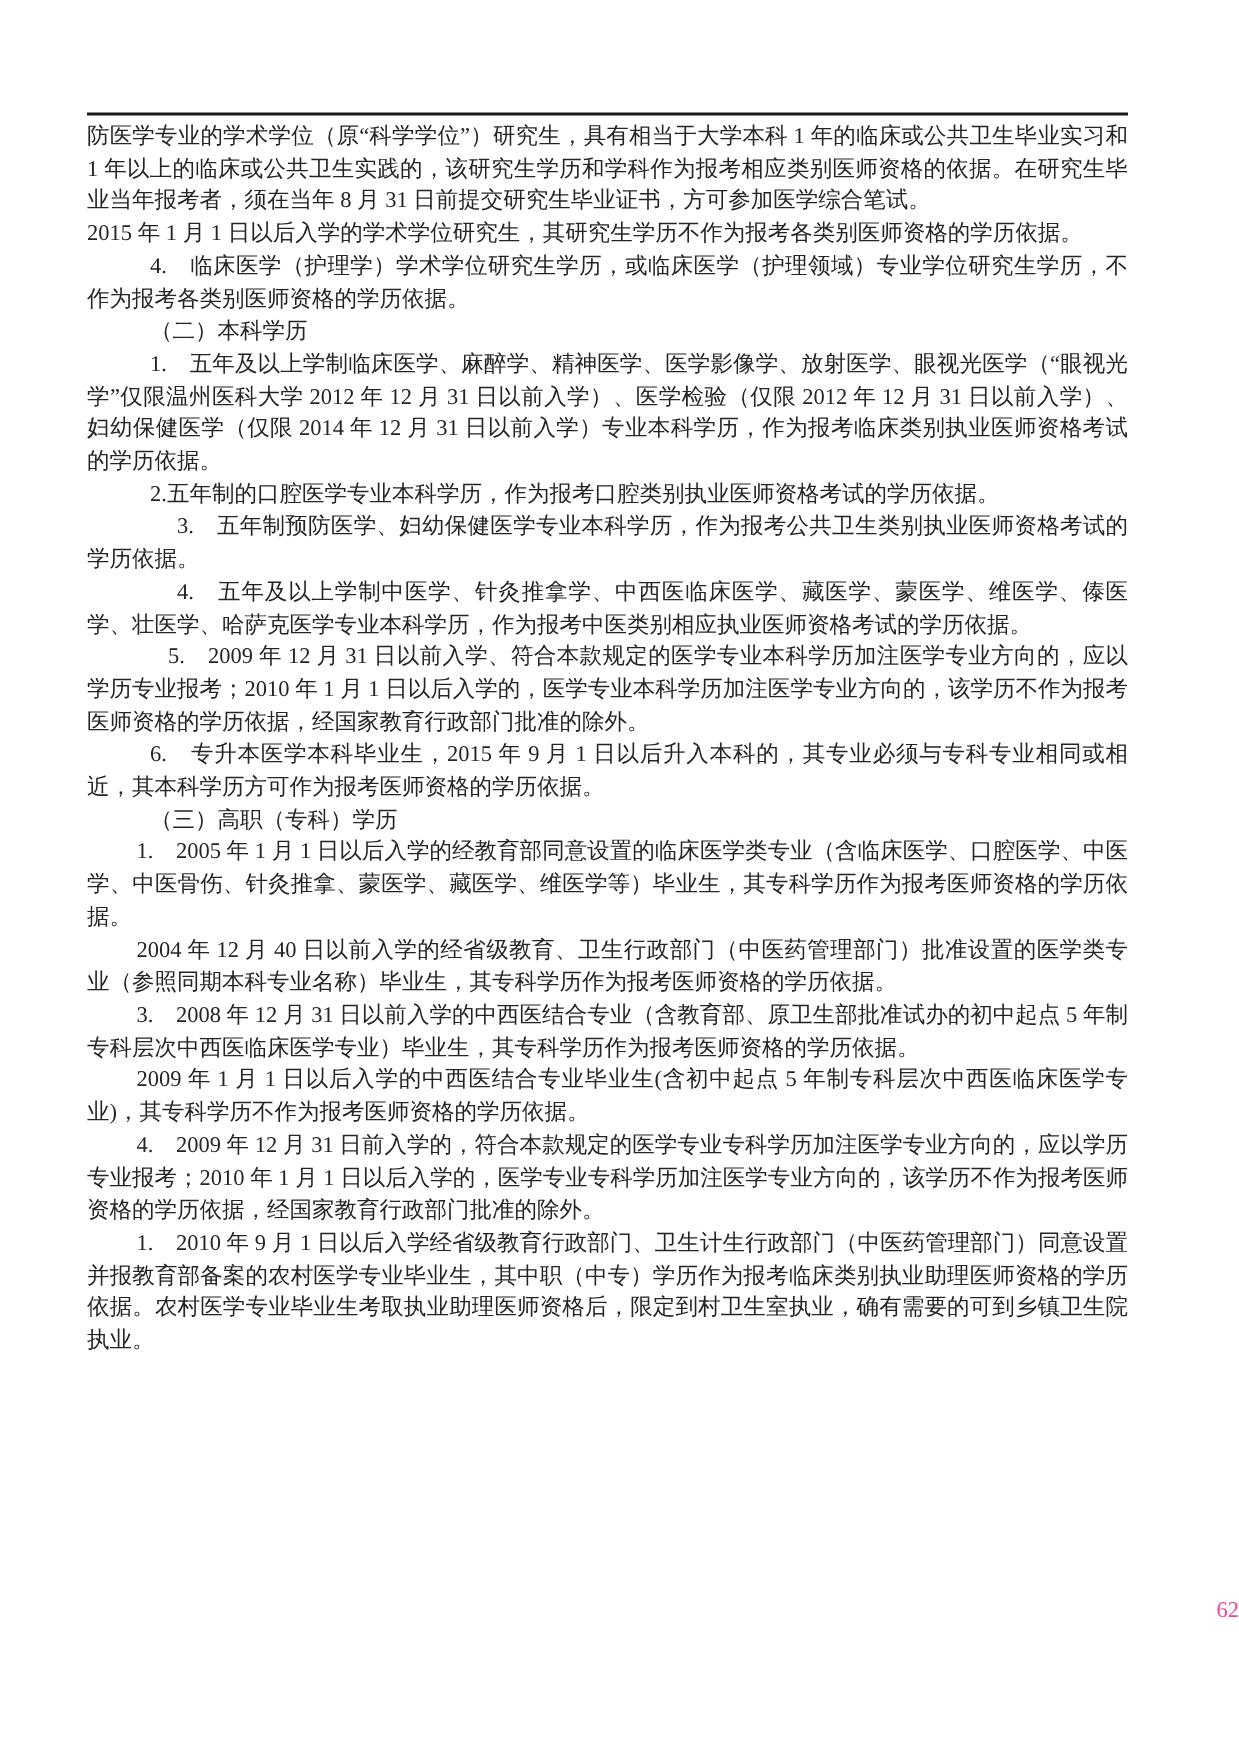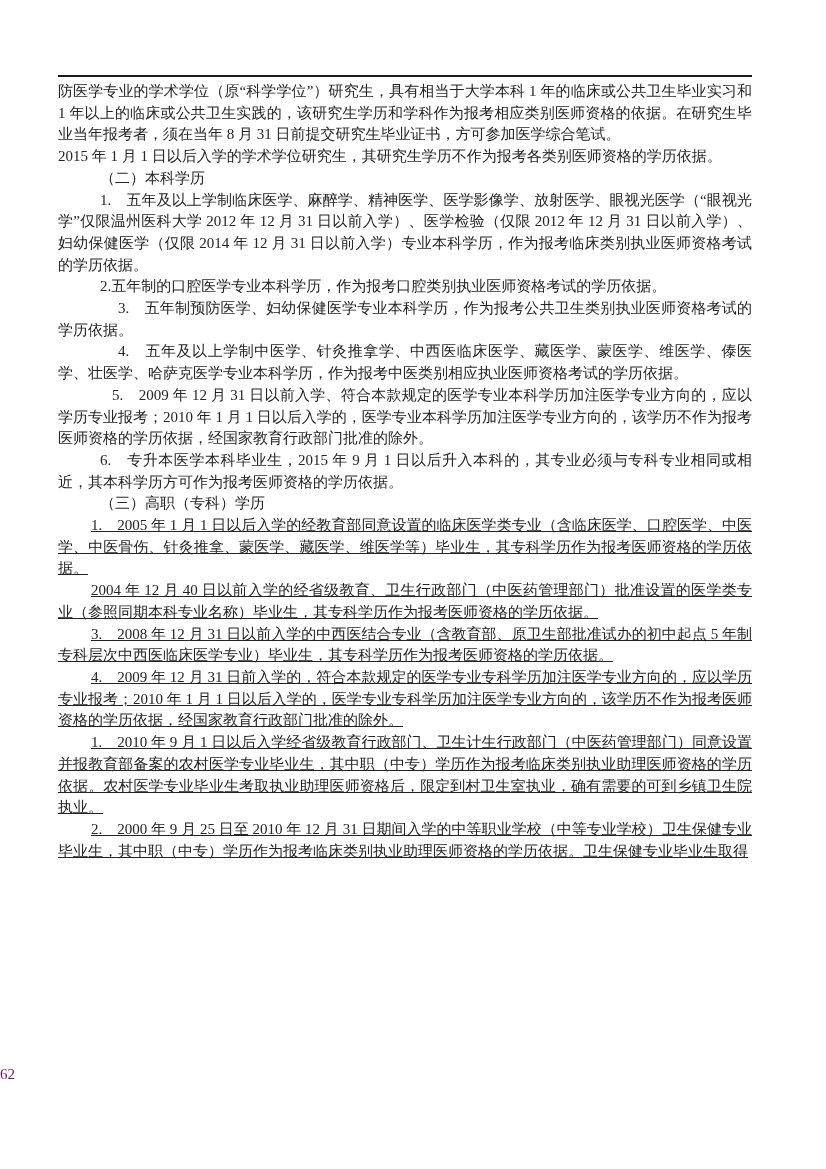--- a/index.html
+++ b/index.html
@@ -35,55 +35,56 @@
     line-height: 21.7px;
     text-align: justify;
     color: #242424;
   }
   .content p {
     margin: 0;
     padding: 0;
   }
   
   .i0   { text-indent: 0; }
-  .i22  { text-indent: 2.2em; text-decoration: underline; }
+  .i22  { text-indent: 2.2em; }
   .i28  { text-indent: 2.8em; }
   .i36  { text-indent: 3.6em; }
   .i40  { text-indent: 4.0em; }
   .footer {
     position: absolute;
     left: 0;
     top: 1066px;
     width: 826px;
-    text-align: left;
+    text-align: right;
     font-size: 15px;
-    color: #701a75;
+    color: #ec4899;
   }
 </style>
 </head>
 <body>
 
 <div class="page">
 
   <div class="top-rule"></div>
 
   <div class="content">
     <p class="i0">防医学专业的学术学位（原“科学学位”）研究生，具有相当于大学本科 1 年的临床或公共卫生毕业实习和 1 年以上的临床或公共卫生实践的，该研究生学历和学科作为报考相应类别医师资格的依据。在研究生毕业当年报考者，须在当年 8 月 31 日前提交研究生毕业证书，方可参加医学综合笔试。</p>
     <p class="i0">2015 年 1 月 1 日以后入学的学术学位研究生，其研究生学历不作为报考各类别医师资格的学历依据。</p>
+    <p class="i28">4.　临床医学（护理学）学术学位研究生学历，或临床医学（护理领域）专业学位研究生学历，不作为报考各类别医师资格的学历依据。</p>
     <p class="i28">（二）本科学历</p>
     <p class="i28">1.　五年及以上学制临床医学、麻醉学、精神医学、医学影像学、放射医学、眼视光医学（“眼视光学”仅限温州医科大学 2012 年 12 月 31 日以前入学）、医学检验（仅限 2012 年 12 月 31 日以前入学）、妇幼保健医学（仅限 2014 年 12 月 31 日以前入学）专业本科学历，作为报考临床类别执业医师资格考试的学历依据。</p>
     <p class="i28">2.五年制的口腔医学专业本科学历，作为报考口腔类别执业医师资格考试的学历依据。</p>
     <p class="i40">3.　五年制预防医学、妇幼保健医学专业本科学历，作为报考公共卫生类别执业医师资格考试的学历依据。</p>
     <p class="i40">4.　五年及以上学制中医学、针灸推拿学、中西医临床医学、藏医学、蒙医学、维医学、傣医学、壮医学、哈萨克医学专业本科学历，作为报考中医类别相应执业医师资格考试的学历依据。</p>
     <p class="i36">5.　2009 年 12 月 31 日以前入学、符合本款规定的医学专业本科学历加注医学专业方向的，应以学历专业报考；2010 年 1 月 1 日以后入学的，医学专业本科学历加注医学专业方向的，该学历不作为报考医师资格的学历依据，经国家教育行政部门批准的除外。</p>
     <p class="i28">6.　专升本医学本科毕业生，2015 年 9 月 1 日以后升入本科的，其专业必须与专科专业相同或相近，其本科学历方可作为报考医师资格的学历依据。</p>
     <p class="i28">（三）高职（专科）学历</p>
     <p class="i22">1.　2005 年 1 月 1 日以后入学的经教育部同意设置的临床医学类专业（含临床医学、口腔医学、中医学、中医骨伤、针灸推拿、蒙医学、藏医学、维医学等）毕业生，其专科学历作为报考医师资格的学历依据。</p>
     <p class="i22">2004 年 12 月 40 日以前入学的经省级教育、卫生行政部门（中医药管理部门）批准设置的医学类专业（参照同期本科专业名称）毕业生，其专科学历作为报考医师资格的学历依据。</p>
     <p class="i22">3.　2008 年 12 月 31 日以前入学的中西医结合专业（含教育部、原卫生部批准试办的初中起点 5 年制专科层次中西医临床医学专业）毕业生，其专科学历作为报考医师资格的学历依据。</p>
+    <p class="i22">2009 年 1 月 1 日以后入学的中西医结合专业毕业生(含初中起点 5 年制专科层次中西医临床医学专业)，其专科学历不作为报考医师资格的学历依据。</p>
     <p class="i22">4.　2009 年 12 月 31 日前入学的，符合本款规定的医学专业专科学历加注医学专业方向的，应以学历专业报考；2010 年 1 月 1 日以后入学的，医学专业专科学历加注医学专业方向的，该学历不作为报考医师资格的学历依据，经国家教育行政部门批准的除外。</p>
     <p class="i22">1.　2010 年 9 月 1 日以后入学经省级教育行政部门、卫生计生行政部门（中医药管理部门）同意设置并报教育部备案的农村医学专业毕业生，其中职（中专）学历作为报考临床类别执业助理医师资格的学历依据。农村医学专业毕业生考取执业助理医师资格后，限定到村卫生室执业，确有需要的可到乡镇卫生院执业。</p>
-    <p class="i22">2.　2000 年 9 月 25 日至 2010 年 12 月 31 日期间入学的中等职业学校（中等专业学校）卫生保健专业毕业生，其中职（中专）学历作为报考临床类别执业助理医师资格的学历依据。卫生保健专业毕业生取得</p>
   </div>
 
   <div class="footer">62</div>
 
 </div>
 
 </body></html>

